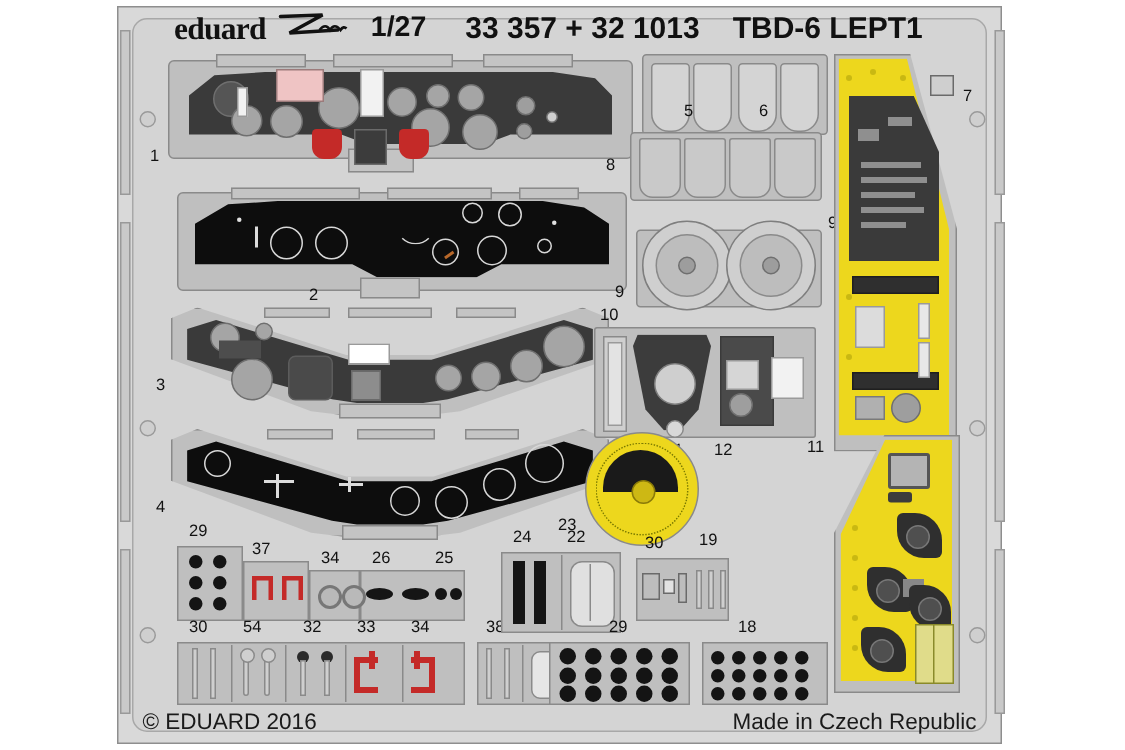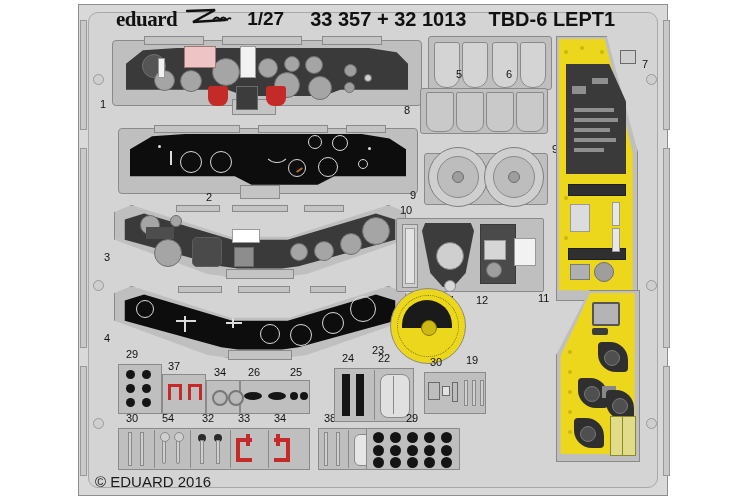--- a/index.html
+++ b/index.html
@@ -440,18 +440,38 @@
     <div class="blackdot" style="left:58px;top:17px;width:11px;height:11px;"></div>
     <div class="blackdot" style="left:75px;top:17px;width:11px;height:11px;"></div>
     <div class="blackdot" style="left:7px;top:29px;width:11px;height:11px;"></div>
     <div class="blackdot" style="left:24px;top:29px;width:11px;height:11px;"></div>
     <div class="blackdot" style="left:41px;top:29px;width:11px;height:11px;"></div>
     <div class="blackdot" style="left:58px;top:29px;width:11px;height:11px;"></div>
     <div class="blackdot" style="left:75px;top:29px;width:11px;height:11px;"></div>
     <div class="lbl" style="left:40px;top:-16px;">29</div>
   </div>
 
+  <div class="part" style="left:468px;top:428px;width:84px;height:42px;">
+    <div class="carrier" style="left:0;top:0;width:84px;height:42px;"></div>
+    <div class="blackdot" style="left:6px;top:6px;width:9px;height:9px;"></div>
+    <div class="blackdot" style="left:20px;top:6px;width:9px;height:9px;"></div>
+    <div class="blackdot" style="left:34px;top:6px;width:9px;height:9px;"></div>
+    <div class="blackdot" style="left:48px;top:6px;width:9px;height:9px;"></div>
+    <div class="blackdot" style="left:62px;top:6px;width:9px;height:9px;"></div>
+    <div class="blackdot" style="left:6px;top:18px;width:9px;height:9px;"></div>
+    <div class="blackdot" style="left:20px;top:18px;width:9px;height:9px;"></div>
+    <div class="blackdot" style="left:34px;top:18px;width:9px;height:9px;"></div>
+    <div class="blackdot" style="left:48px;top:18px;width:9px;height:9px;"></div>
+    <div class="blackdot" style="left:62px;top:18px;width:9px;height:9px;"></div>
+    <div class="blackdot" style="left:6px;top:30px;width:9px;height:9px;"></div>
+    <div class="blackdot" style="left:20px;top:30px;width:9px;height:9px;"></div>
+    <div class="blackdot" style="left:34px;top:30px;width:9px;height:9px;"></div>
+    <div class="blackdot" style="left:48px;top:30px;width:9px;height:9px;"></div>
+    <div class="blackdot" style="left:62px;top:30px;width:9px;height:9px;"></div>
+    <div class="lbl" style="left:24px;top:-16px;">18</div>
+  </div>
 
   <div id="footer">
     <span id="copyright">© EDUARD 2016</span>
+    <span id="origin">Made in Czech Republic</span>
   </div>
 
 </div>
 
 </body></html>

